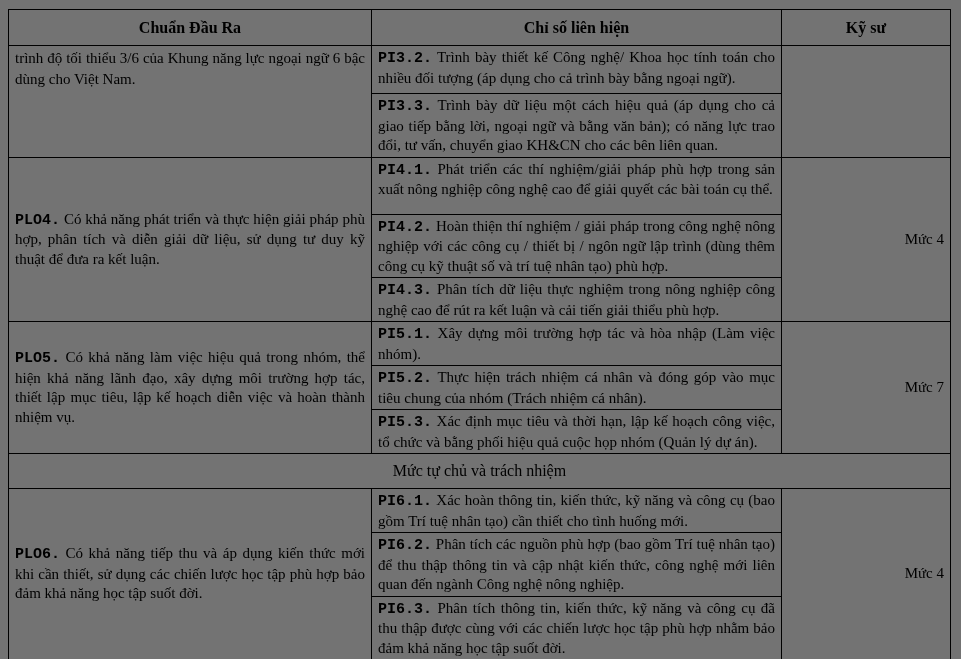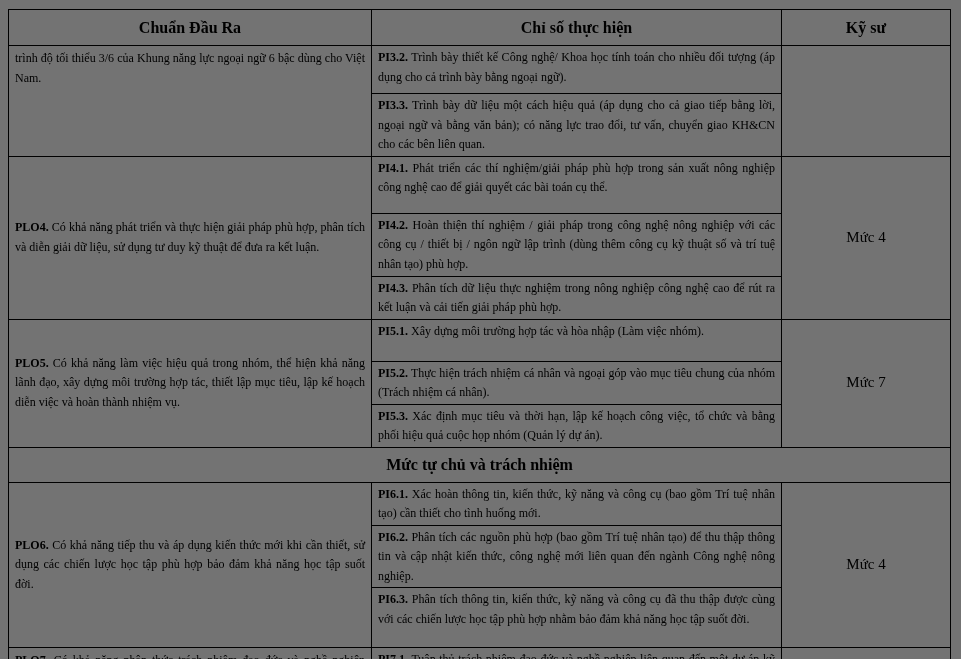--- a/index.html
+++ b/index.html
@@ -22,21 +22,21 @@
     position: absolute;
     left: 8px;
     top: 9px;
     width: 942px;
     border-collapse: collapse;
     table-layout: fixed;
   }
   td, th {
     border: 1px solid #000000;
     padding: 1px 6px 1px 6px;
-    font-size: 12px;
+    font-size: 15px;
     line-height: 19.5px;
     vertical-align: top;
     overflow: hidden;
     word-wrap: break-word;
   }
   th {
     font-size: 16px;
     font-weight: bold;
     text-align: center;
     vertical-align: middle;
@@ -49,51 +49,51 @@
   td.outcome.top {
     vertical-align: top;
     padding-top: 3px;
   }
   td.pi {
     text-align: justify;
     vertical-align: top;
     padding-top: 2px;
   }
   td.level {
-    text-align: center;
+    text-align: right;
     vertical-align: middle;
     font-size: 15px;
   }
   tr.section td {
     text-align: center;
-    font-weight: bold;
+    font-weight: normal;
     font-size: 16px;
     vertical-align: middle;
     padding: 2px;
   }
   td.cut {
     border-bottom: none;
   }
-  b { font-weight: bold; }
+  b { font-weight: bold; font-family: Liberation Mono, monospace; }
 </style>
 </head>
 <body>
 
 <div class="page">
   <table class="outcomes">
     <colgroup>
       <col style="width:363px">
       <col style="width:410px">
       <col style="width:169px">
     </colgroup>
     <tbody>
 
       <tr style="height:36px">
         <th>Chuẩn Đầu Ra</th>
-        <th>Chỉ số thực hiện</th>
+        <th>Chỉ số liên hiện</th>
         <th>Kỹ sư</th>
       </tr>
 
       <tr style="height:48px">
         <td class="outcome top" rowspan="2"><b></b> <span>trình độ tối thiểu 3/6 của Khung năng lực ngoại ngữ 6 bậc dùng cho Việt Nam.</span></td>
         <td class="pi"><b>PI3.2.</b> <span>Trình bày thiết kế Công nghệ/ Khoa học tính toán cho nhiều đối tượng (áp dụng cho cả trình bày bằng ngoại ngữ).</span></td>
         <td class="level" rowspan="2"></td>
       </tr>
       <tr style="height:55px">
         <td class="pi"><b>PI3.3.</b> <span>Trình bày dữ liệu một cách hiệu quả (áp dụng cho cả giao tiếp bằng lời, ngoại ngữ và bằng văn bản); có năng lực trao đổi, tư vấn, chuyển giao KH&amp;CN cho các bên liên quan.</span></td>
@@ -101,30 +101,30 @@
 
       <tr style="height:57px">
         <td class="outcome" rowspan="3"><b>PLO4.</b> <span>Có khả năng phát triển và thực hiện giải pháp phù hợp, phân tích và diễn giải dữ liệu, sử dụng tư duy kỹ thuật để đưa ra kết luận.</span></td>
         <td class="pi"><b>PI4.1.</b> <span>Phát triển các thí nghiệm/giải pháp phù hợp trong sản xuất nông nghiệp công nghệ cao để giải quyết các bài toán cụ thể.</span></td>
         <td class="level" rowspan="3">Mức 4</td>
       </tr>
       <tr style="height:63px">
         <td class="pi"><b>PI4.2.</b> <span>Hoàn thiện thí nghiệm / giải pháp trong công nghệ nông nghiệp với các công cụ / thiết bị / ngôn ngữ lập trình (dùng thêm công cụ kỹ thuật số và trí tuệ nhân tạo) phù hợp.</span></td>
       </tr>
       <tr style="height:37px">
-        <td class="pi"><b>PI4.3.</b> <span>Phân tích dữ liệu thực nghiệm trong nông nghiệp công nghệ cao để rút ra kết luận và cải tiến giải pháp phù hợp.</span></td>
+        <td class="pi"><b>PI4.3.</b> <span>Phân tích dữ liệu thực nghiệm trong nông nghiệp công nghệ cao để rút ra kết luận và cải tiến giải thiểu phù hợp.</span></td>
       </tr>
 
       <tr style="height:42px">
         <td class="outcome" rowspan="3"><b>PLO5.</b> <span>Có khả năng làm việc hiệu quả trong nhóm, thể hiện khả năng lãnh đạo, xây dựng môi trường hợp tác, thiết lập mục tiêu, lập kế hoạch diễn việc và hoàn thành nhiệm vụ.</span></td>
         <td class="pi"><b>PI5.1.</b> <span>Xây dựng môi trường hợp tác và hòa nhập (Làm việc nhóm).</span></td>
         <td class="level" rowspan="3">Mức 7</td>
       </tr>
       <tr style="height:38px">
-        <td class="pi"><b>PI5.2.</b> <span>Thực hiện trách nhiệm cá nhân và ngoại góp vào mục tiêu chung của nhóm (Trách nhiệm cá nhân).</span></td>
+        <td class="pi"><b>PI5.2.</b> <span>Thực hiện trách nhiệm cá nhân và đóng góp vào mục tiêu chung của nhóm (Trách nhiệm cá nhân).</span></td>
       </tr>
       <tr style="height:40px">
         <td class="pi"><b>PI5.3.</b> <span>Xác định mục tiêu và thời hạn, lập kế hoạch công việc, tổ chức và bằng phối hiệu quả cuộc họp nhóm (Quản lý dự án).</span></td>
       </tr>
 
       <tr class="section" style="height:35px">
         <td colspan="3">Mức tự chủ và trách nhiệm</td>
       </tr>
 
       <tr style="height:38px">

